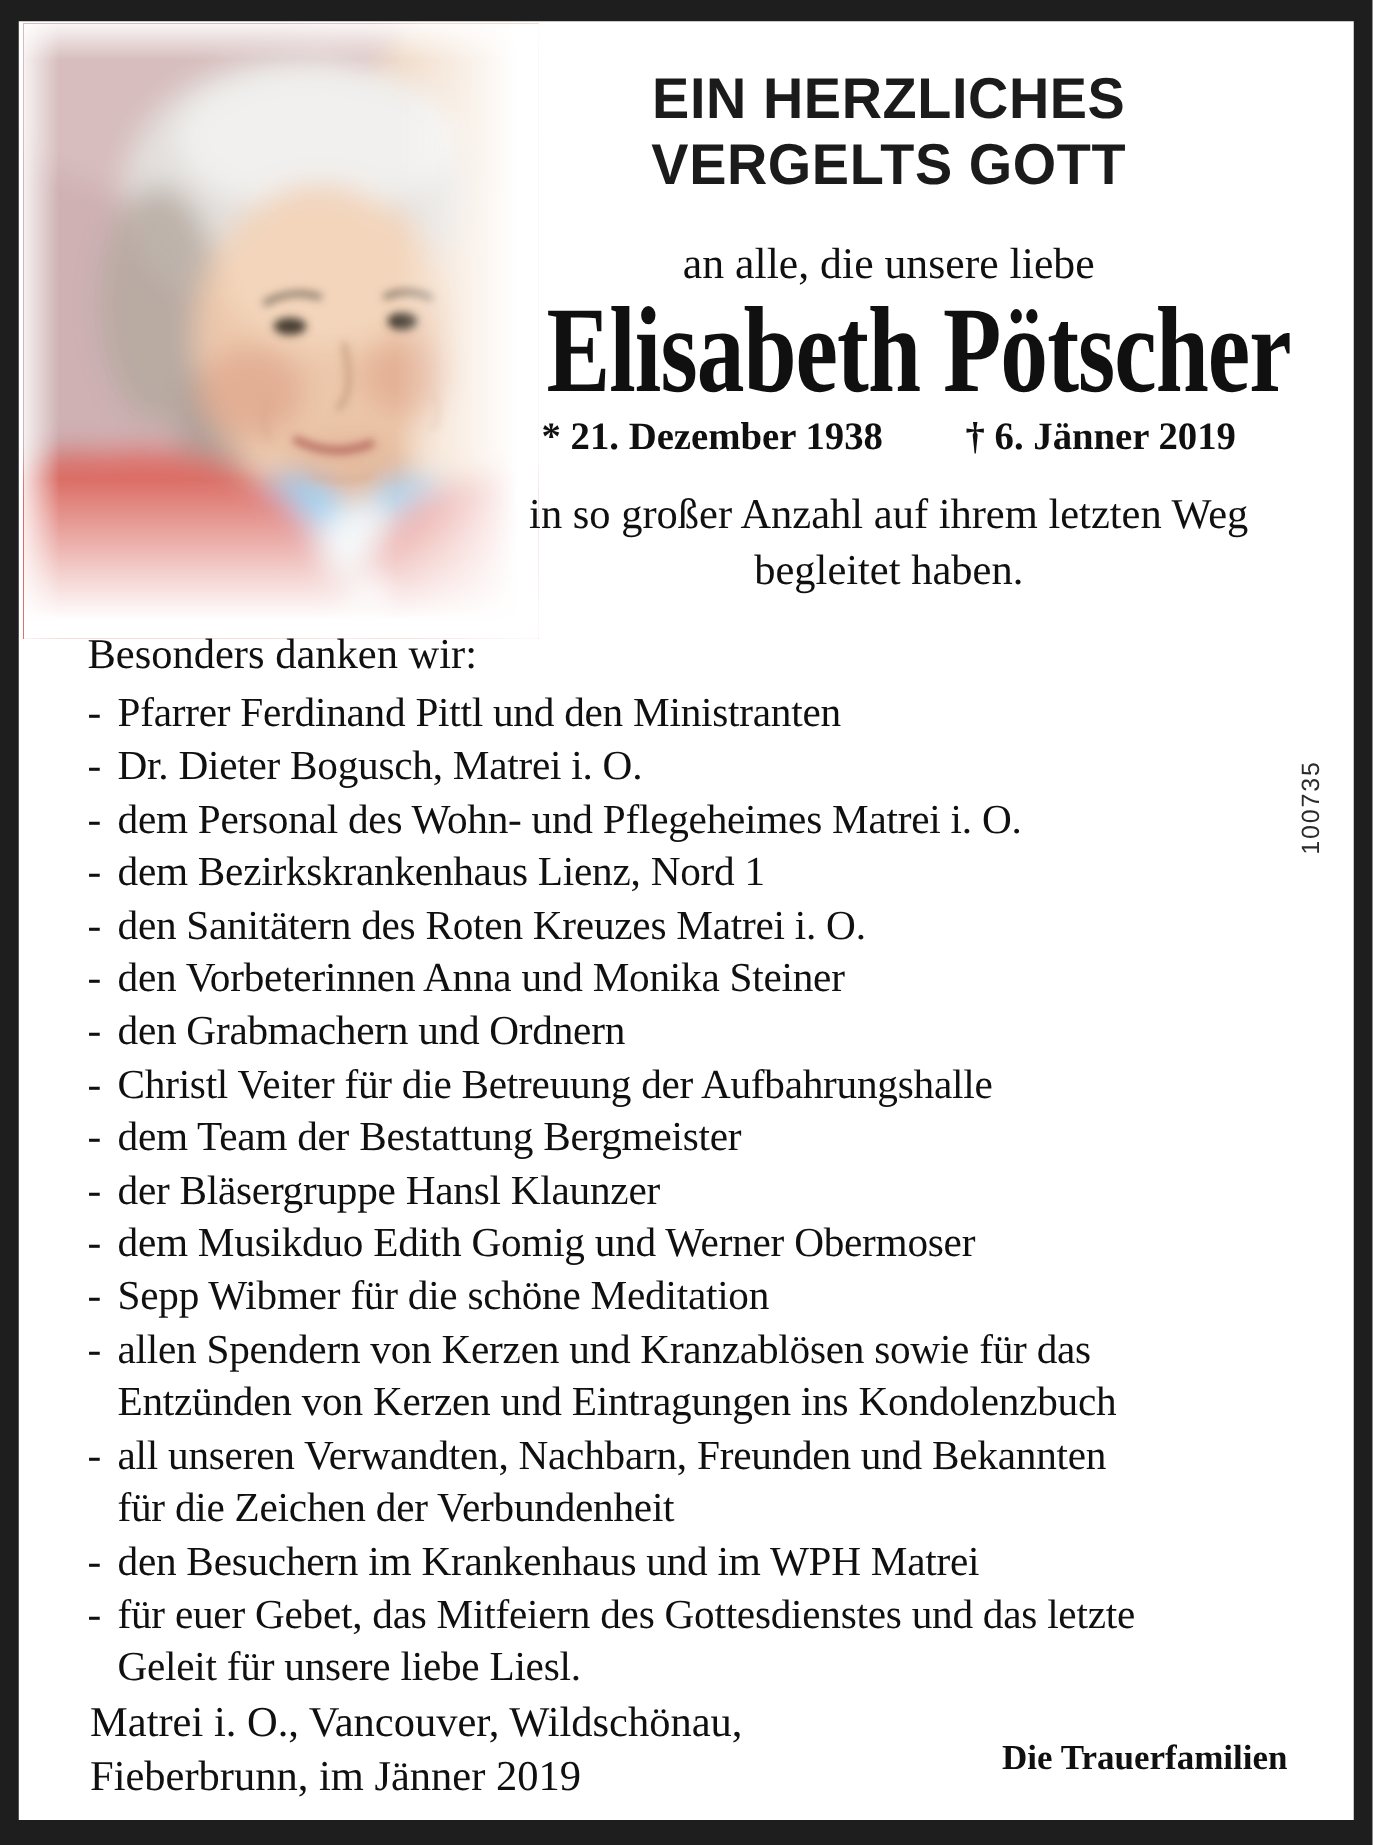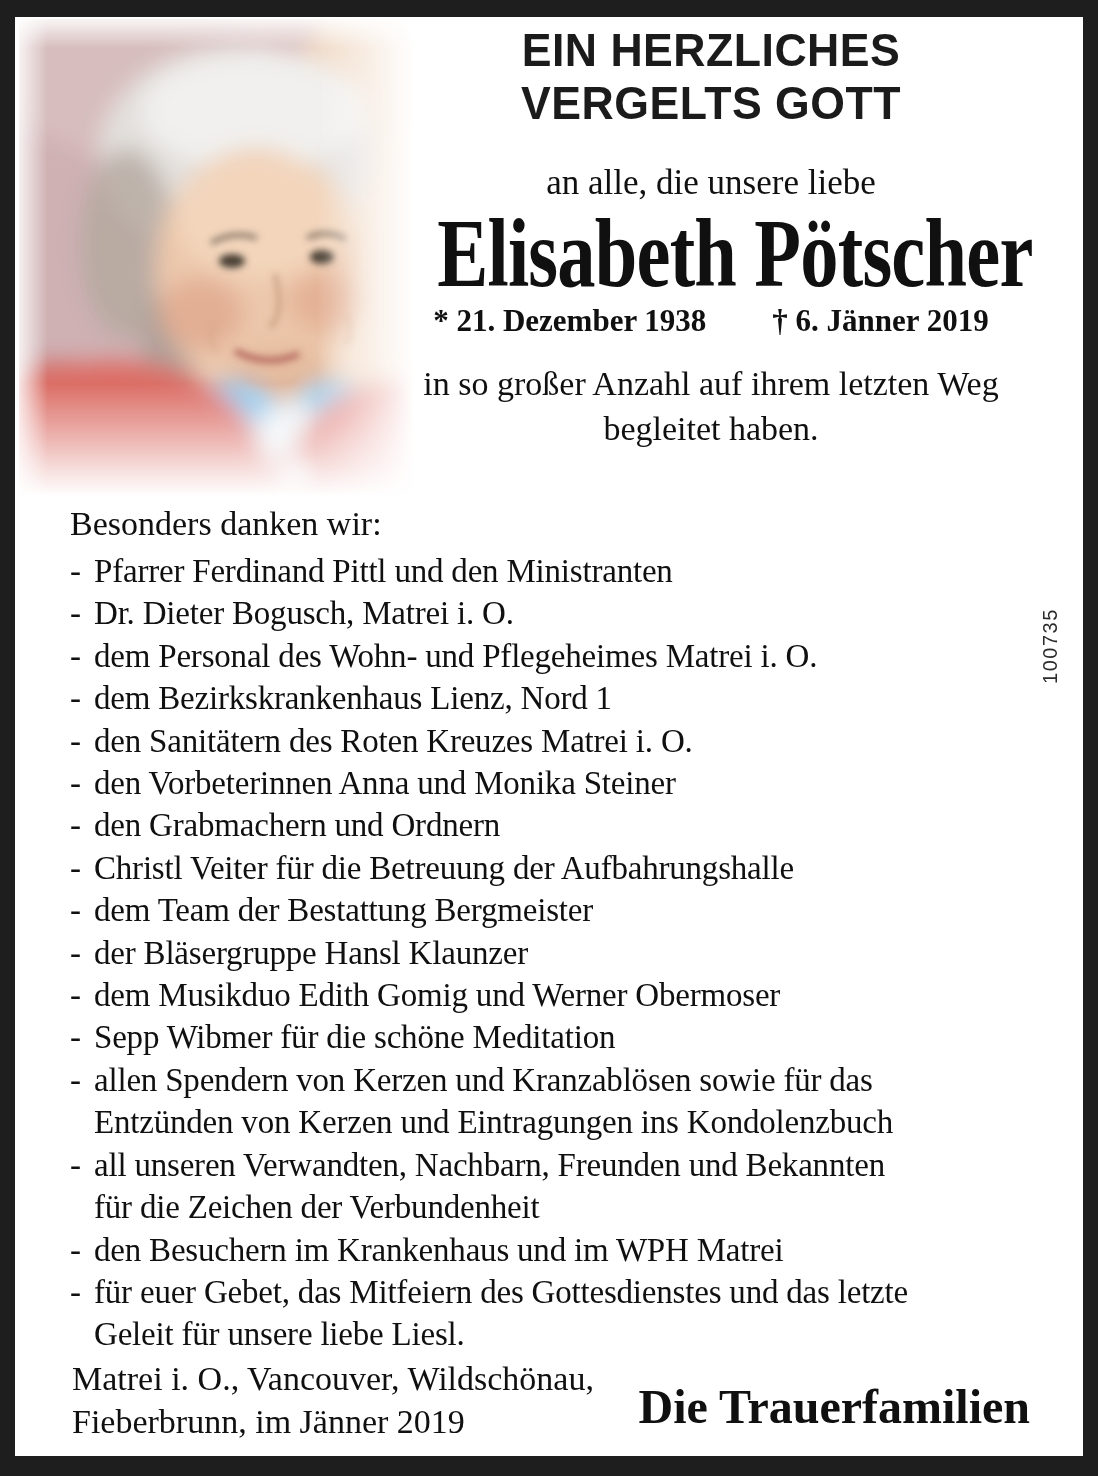--- a/index.html
+++ b/index.html
@@ -30,21 +30,21 @@
     content:"";
     position:absolute; inset:0;
     background:
       linear-gradient(to right, rgba(255,255,255,0) 72%, #ffffff 96%),
       linear-gradient(to bottom, rgba(255,255,255,0) 74%, #ffffff 97%),
       linear-gradient(to top, rgba(255,255,255,0) 94%, rgba(255,255,255,0.85) 100%),
       linear-gradient(to left, rgba(255,255,255,0) 93%, rgba(255,255,255,0.8) 100%);
   }
   
   .header {
-    position:absolute; left:360px; right:36px; top:24px;
+    position:absolute; left:360px; right:36px; top:52px;
     text-align:center; z-index:1;
   }
   .headline {
     font-family:"Liberation Sans","DejaVu Sans",sans-serif;
     font-weight:bold;
     font-size:46px; line-height:53px;
     color:#1b1b1b;
     letter-spacing:0.5px;
     transform:scaleX(0.97); transform-origin:center;
   }
@@ -72,21 +72,21 @@
     font-size:33px; line-height:42.4px;
     letter-spacing:-0.2px;
   }
   ul.thanks-list .dash { width:24px; flex:0 0 24px; }
   ul.thanks-list .itx { white-space:pre-line; }
   
   .footer { position:absolute; left:72px; right:68px; top:1357px; z-index:1; }
   .places { font-size:34px; line-height:43px; }
   .signature {
     position:absolute; right:0; top:28px;
-    font-weight:bold; font-size:48px; line-height:43px;
+    font-weight:bold; font-size:28px; line-height:43px;
     white-space:nowrap;
   }
   
   .print-id {
     position:absolute; left:1050px; top:646px;
     transform:translate(-50%,-50%) rotate(-90deg);
     font-family:"Liberation Sans","DejaVu Sans",sans-serif;
     font-size:20px; letter-spacing:1.5px; color:#2b2b2b;
     z-index:2; white-space:nowrap;
   }

